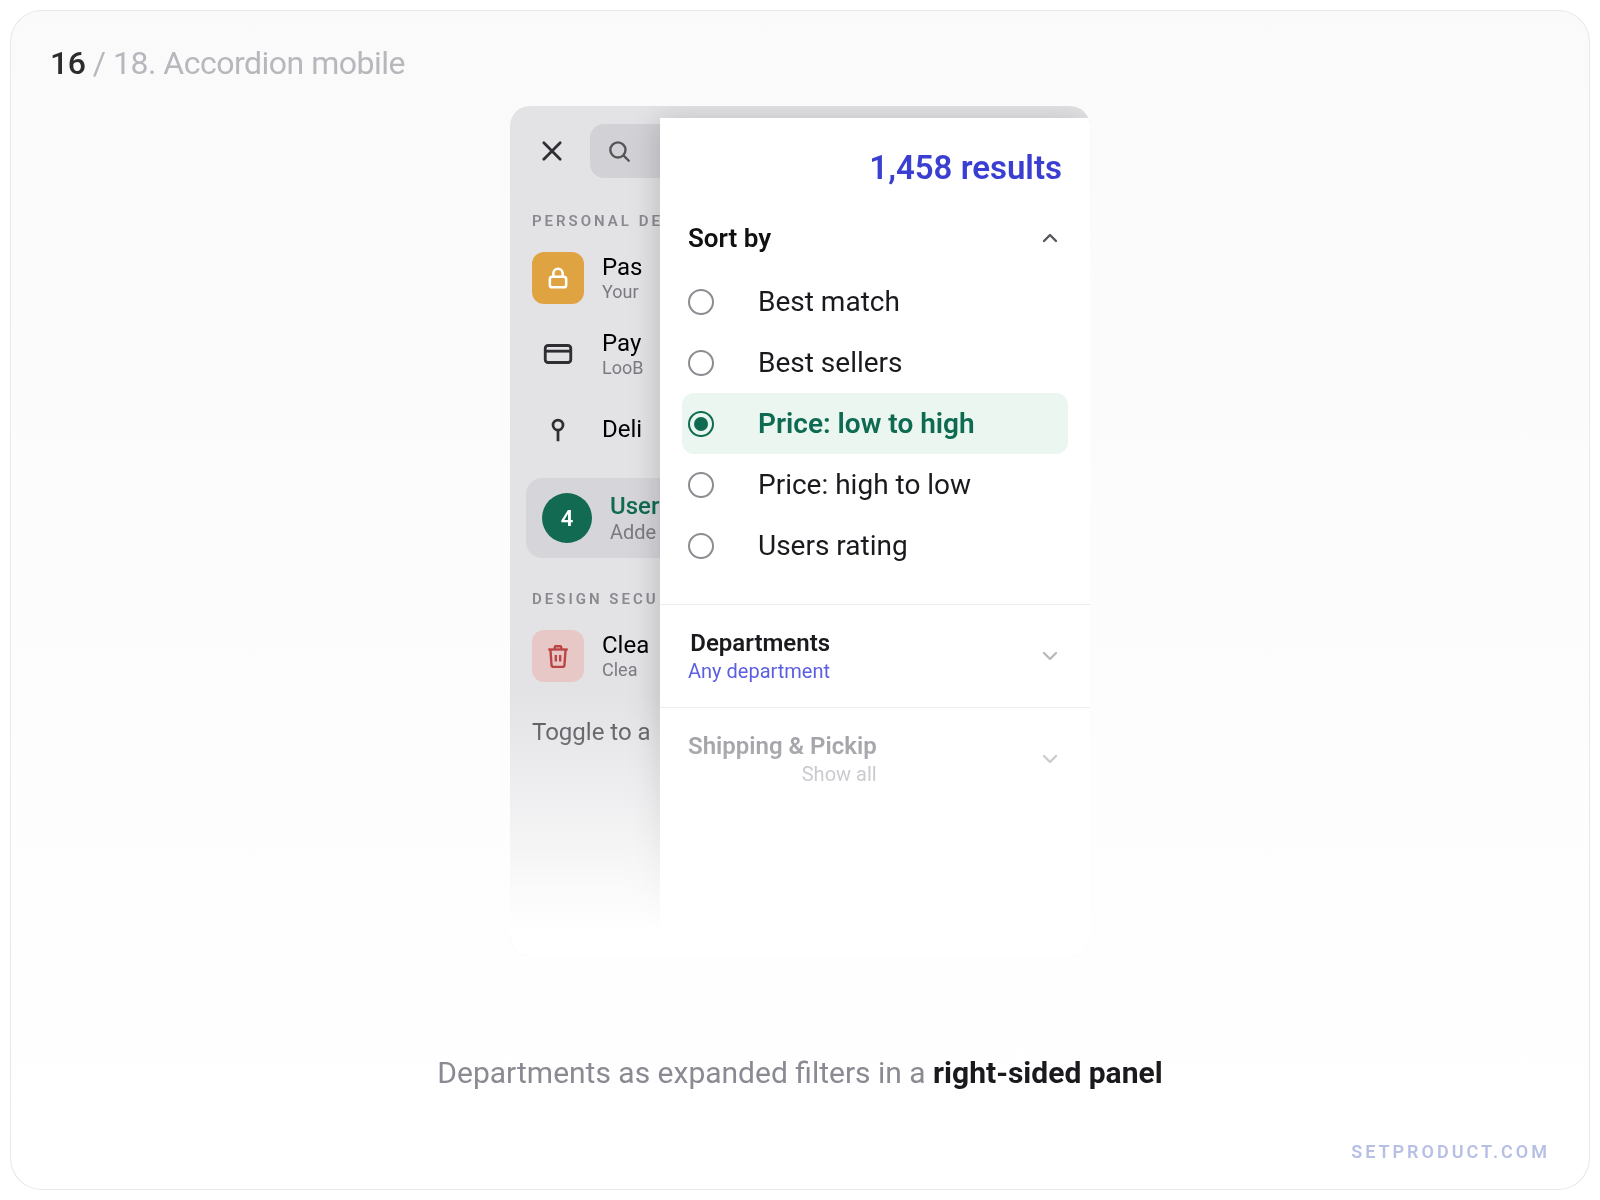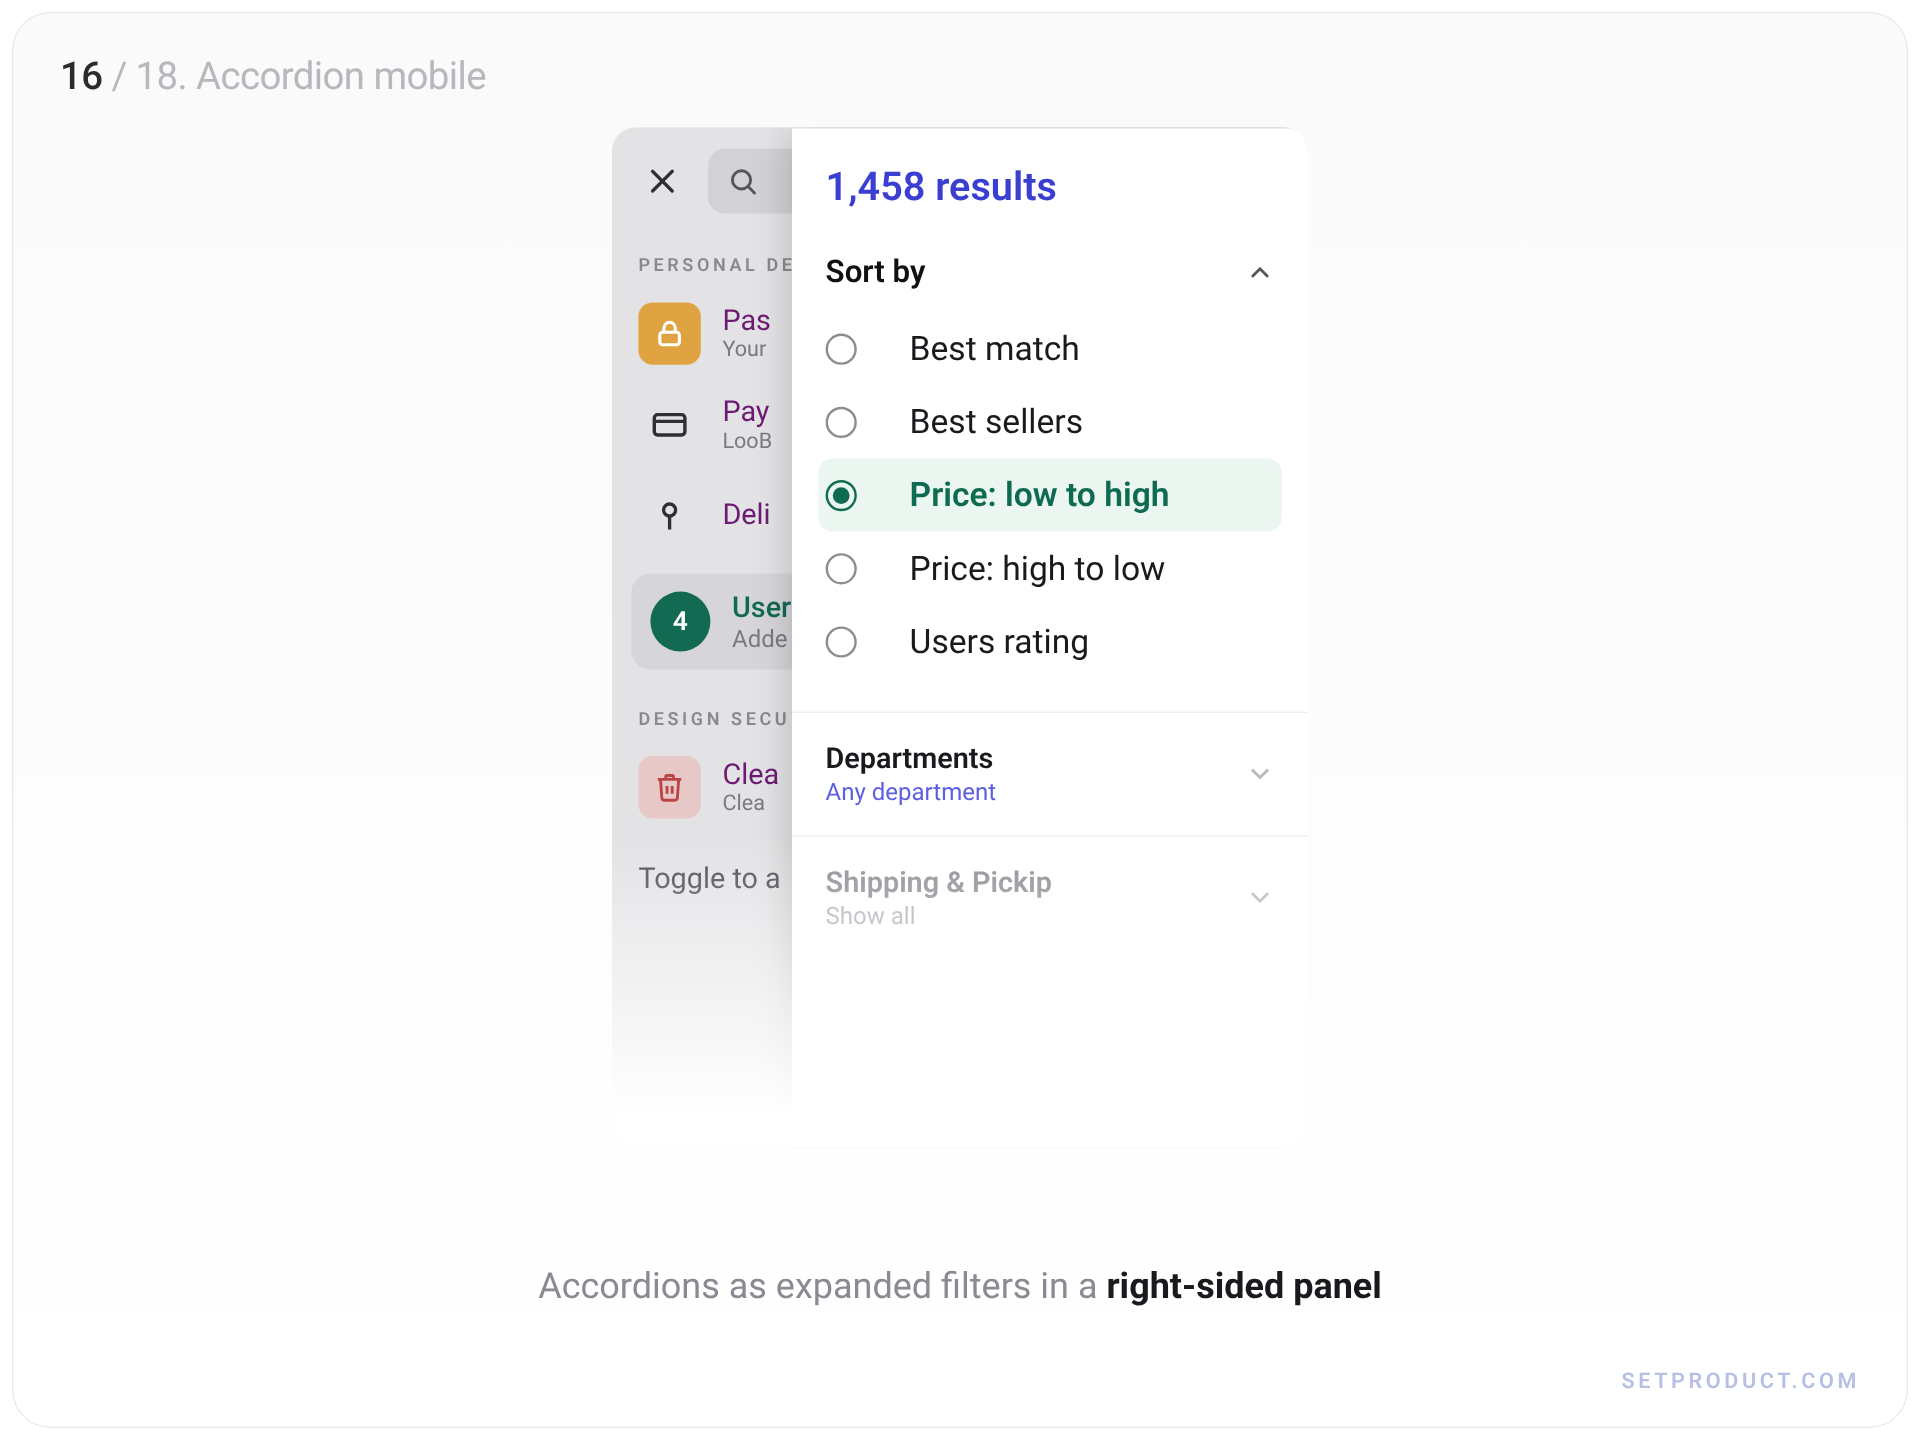--- a/index.html
+++ b/index.html
@@ -99,21 +99,21 @@
   }
   .back-row .ic {
     width: 52px; height: 52px;
     border-radius: 12px;
     display: flex; align-items: center; justify-content: center;
     flex-shrink: 0;
   }
   .ic-amber { background: #e2a43b; color: #fff; }
   .ic-plain { color: #2f2f33; }
   .ic-red { background: #e9c7c7; color: #c04444; }
-  .back-row .tt { font-size: 24px; color: #701a75; line-height: 1.15; }
+  .back-row .tt { font-size: 24px; color: #000000; line-height: 1.15; }
   .back-row .sub { font-size: 18px; color: #7a7a80; }
   .vers-card {
     margin: 10px 16px;
     background: #d6d6da;
     border-radius: 16px;
     display: flex; align-items: center; gap: 18px;
     padding: 14px 16px;
   }
   .vers-badge {
     width: 50px; height: 50px;
@@ -123,27 +123,28 @@
     display: flex; align-items: center; justify-content: center;
     font-size: 22px; font-weight: 600;
   }
   .vers-card .tt { font-size: 24px; color: #0e6b52; font-weight: 500; }
   .vers-card .sub { font-size: 20px; color: #7a7a80; }
   .toggle-line { padding: 24px 22px; font-size: 24px; color: #4c4c52; }
 
   
   .panel {
     position: absolute;
-    top: 1px; right: 0; bottom: 0;
+    top: 12px; right: 0; bottom: 0;
     width: 430px;
     background: #ffffff;
     box-shadow: -4px 0 30px rgba(0,0,0,0.10), 0 6px 24px rgba(0,0,0,0.08);
     z-index: 10;
     display: flex;
     flex-direction: column;
+    text-align: right;
   }
   .panel .results {
     font-size: 33px;
     font-weight: 600;
     color: #3b3fd1;
     padding: 30px 28px 20px 28px;
   }
   .acc-header {
     display: flex; align-items: center; justify-content: space-between;
     padding: 16px 28px 10px 28px;
@@ -342,17 +343,17 @@
               <polyline points="6 9 12 15 18 9"></polyline>
             </svg>
         </span>
       </div>
     </div>
 
     <div class="fade-mask"></div>
   </div>
 
   <div class="caption">
-    <span>Accordions as expanded filters in a </span><b>right-sided panel</b>
+    <span>Departments as expanded filters in a </span><b>right-sided panel</b>
   </div>
 
   <div class="watermark">SETPRODUCT.COM</div>
 </div>
 
 </body></html>

